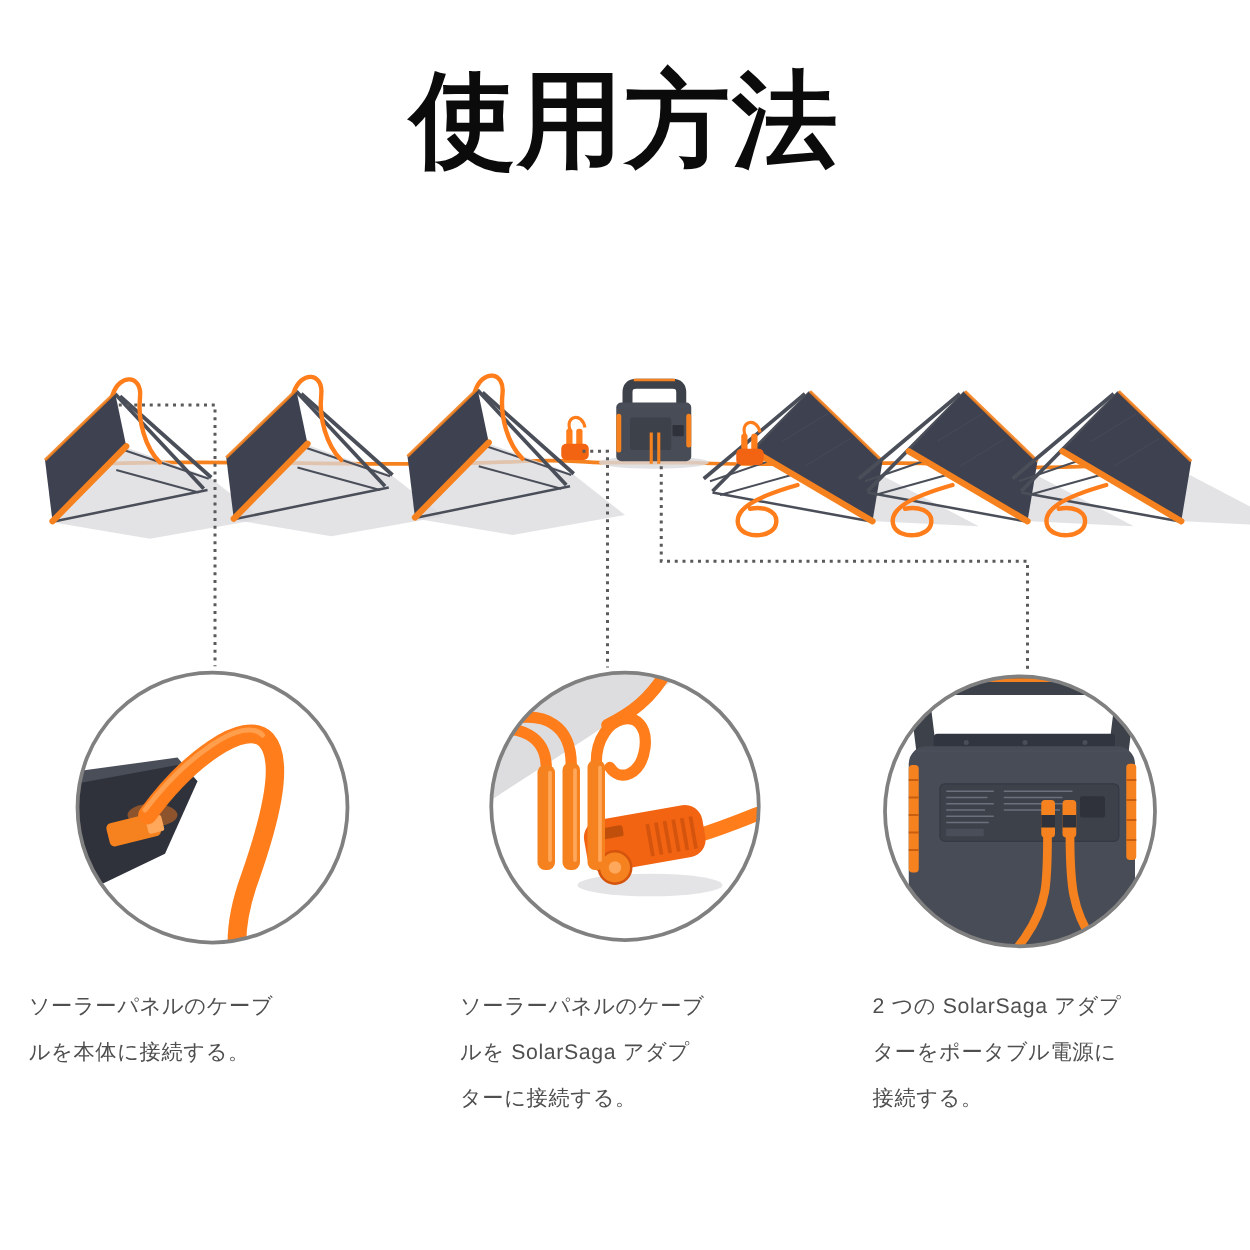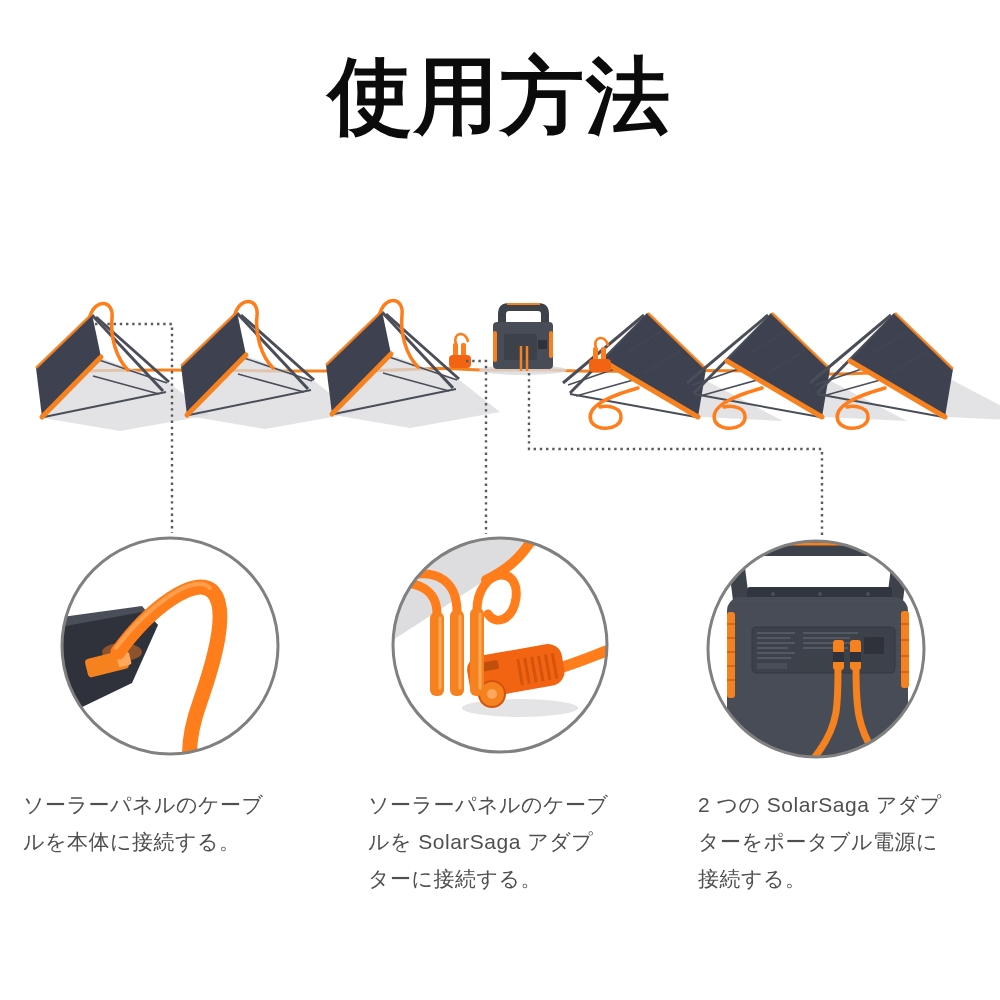--- a/index.html
+++ b/index.html
@@ -11,21 +11,21 @@
     --label-gray:#6b707c;
   }
   *{margin:0;padding:0;box-sizing:border-box;}
   body{background:#fff;}
   .page{position:relative;width:1000px;height:1000px;background:var(--background);
         overflow:hidden;font-family:"Liberation Sans","DejaVu Sans",sans-serif;}
   .title{position:absolute;top:40px;left:0;width:1000px;text-align:center;
          font-size:84px;font-weight:900;letter-spacing:2px;color:var(--title-text);font-family:Liberation Mono, monospace;}
   .figure{position:absolute;top:280px;left:0;width:1000px;height:500px;}
   .captions{position:absolute;top:786px;left:0;width:1000px;}
-  .caption{position:absolute;top:0;width:310px;font-size:21px;line-height:37px;
+  .caption{position:absolute;top:0;width:310px;font-size:17px;line-height:37px;
            color:var(--caption-text);white-space:pre-line;letter-spacing:0.5px;}
   .cap1{left:23px;} .cap2{left:368px;} .cap3{left:698px;}
 </style>
 </head>
 <body>
 
 <div class="page">
 
   <div class="title">使用方法</div>
 

